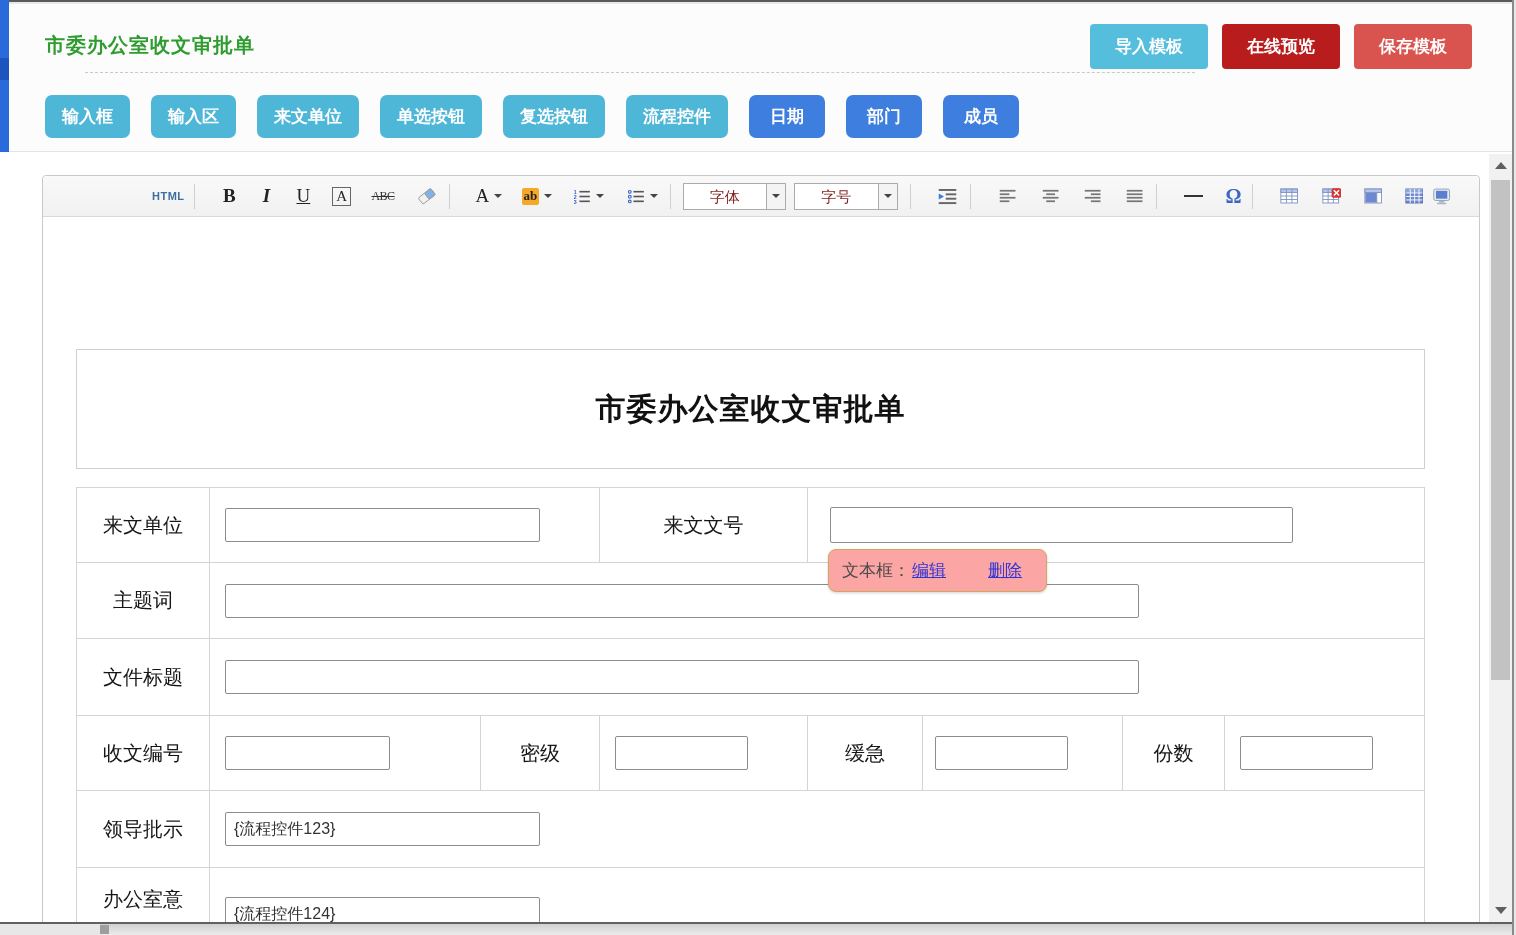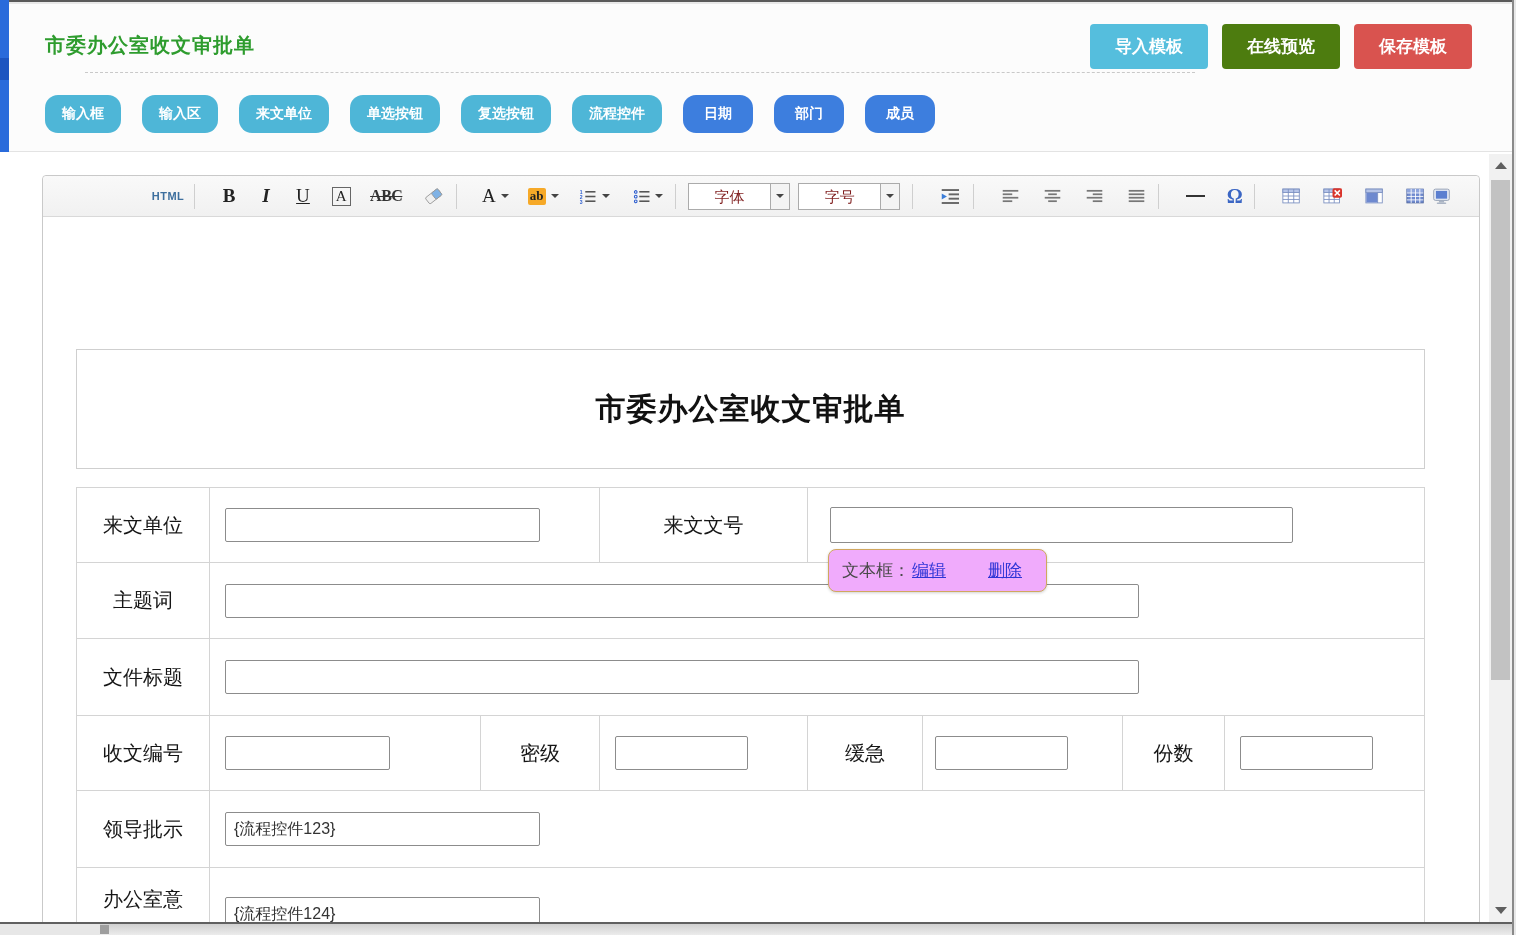--- a/index.html
+++ b/index.html
@@ -19,45 +19,45 @@
   .header { position:absolute; left:9px; top:4px; width:1503px; height:148px; background:#fcfcfc;
     border-bottom:1px solid #e3e3e3; }
   .page-title { position:absolute; left:36px; top:28px; font-size:20px; font-weight:bold;
     color:#2e9c2e; letter-spacing:1px; }
   .dashed-sep { position:absolute; left:76px; top:68px; width:1110px; height:0;
     border-top:1px dashed #c9c9c9; }
   .actions { position:absolute; top:20px; right:40px; display:flex; gap:14px; }
   .abtn { border:none; color:#fff; font-weight:bold; font-size:17px; padding:11px 25px;
     border-radius:4px; cursor:pointer; font-family:inherit; }
   .abtn.import { background:#55bedd; }
-  .abtn.preview { background:#4d7c0f; }
+  .abtn.preview { background:#b91c1c; }
   .abtn.save { background:#d9534f; }
   .widget-row { position:absolute; left:36px; top:91px; display:flex; gap:21px; }
-  .wbtn { border:none; color:#fff; font-weight:bold; font-size:14px; padding:10px 17px;
-    border-radius:13px; cursor:pointer; font-family:inherit; background:#4eb6d7; }
+  .wbtn { border:none; color:#fff; font-weight:bold; font-size:17px; padding:10px 17px;
+    border-radius:7px; cursor:pointer; font-family:inherit; background:#4eb6d7; }
   .wbtn.dark { background:#3d7ede; padding:10px 21px; }
 
   
   .editor { position:absolute; left:42px; top:175px; width:1438px; height:780px;
     border:1px solid #c9c9c9; border-radius:4px; background:#fff; }
   .ed-toolbar { height:41px; background:linear-gradient(#f9f9f9,#f1f1f1);
     border-bottom:1px solid #d9d9d9; border-radius:4px 4px 0 0; display:flex;
     align-items:center; padding-left:92px; position:relative; }
   .ti { display:inline-flex; align-items:center; justify-content:center; height:30px;
     min-width:22px; padding:0 4px; cursor:pointer;margin-left:15px; }
   .sep { width:1px; height:25px; background:#cfcfcf; margin:0 8px; }
   .caret { width:0; height:0; border-left:4px solid transparent; border-right:4px solid transparent;
     border-top:4px solid #444; margin-left:5px; }
   .g-serif { font-family:"Liberation Serif", serif; font-size:19px; color:#222; }
   .gb { font-weight:bold; }
   .gi { font-style:italic; font-weight:bold; }
   .gu { text-decoration:underline; }
   .boxa { font-family:"Liberation Serif", serif; font-size:15px; color:#222;
     border:1px solid #666; padding:0 3px; line-height:17px; }
-  .strike { font-family:"Liberation Serif", serif; font-size:16px; font-weight:bold;
+  .strike { font-family:"Liberation Serif", serif; font-size:12px; font-weight:normal;
     color:#333; text-decoration:line-through; letter-spacing:-0.5px; }
   .srcbtn { font-size:11px; font-weight:bold; color:#3d6f9e; letter-spacing:0.5px; }
   .hl { font-family:"Liberation Serif", serif; font-size:13px; font-weight:bold; color:#222;
     background:#f6a928; padding:0 2px 1px; border-radius:2px; position:relative; }
   .omega { font-family:"Liberation Serif", serif; font-size:20px; font-weight:bold; color:#3b66c4; }
   .hrline { width:22px; height:2px; background:#333; }
   .kdrop { width:118px; height:27px; background:#fff; border:1px solid #ababab; display:flex;
     cursor:pointer; margin:0 4px; }
   .kdrop .txt { flex:1; text-align:center; line-height:25px; font-size:15px; color:#7f1d1d; }
   .kdrop .car { width:19px; border-left:1px solid #ababab; display:flex; align-items:center;
@@ -73,21 +73,21 @@
   .trow { display:flex; border-top:1px solid #d4d4d4; }
   .trow:first-child { border-top:none; }
   .cell { border-left:1px solid #d4d4d4; display:flex; align-items:center; }
   .cell:first-child { border-left:none; }
   .lbl { justify-content:center; font-size:20px; color:#161616; }
   .inp { height:34px; border:1px solid #8c8c8c; border-radius:2px; background:#fff;
     font-size:16px; color:#333; padding:0 8px; font-family:inherit; }
 
   
   .tooltip { position:absolute; left:828px; top:549px; width:219px; height:43px;
-    background:#f0abfc; border:1px solid #d0a75f; border-radius:8px;
+    background:#fca5a5; border:1px solid #d0a75f; border-radius:8px;
     box-shadow:0 1px 3px rgba(0,0,0,0.18); display:flex; align-items:center;
     padding:4px 13px; z-index:10; font-size:17px; }
   .tooltip .tlabel { color:#4a4a4a; font-family:"Liberation Serif", serif; }
   .tooltip a { color:#2f35d6; text-decoration:underline; font-family:"Liberation Serif", serif; }
   .tooltip .edit { margin-left:2px; }
   .tooltip .del { margin-left:42px; }
 
   
   .vscroll { position:absolute; left:1489px; top:154px; width:23px; height:768px; background:#f1f1f1; }
   .varrow { position:absolute; left:6px; width:0; height:0; border-left:6px solid transparent;

